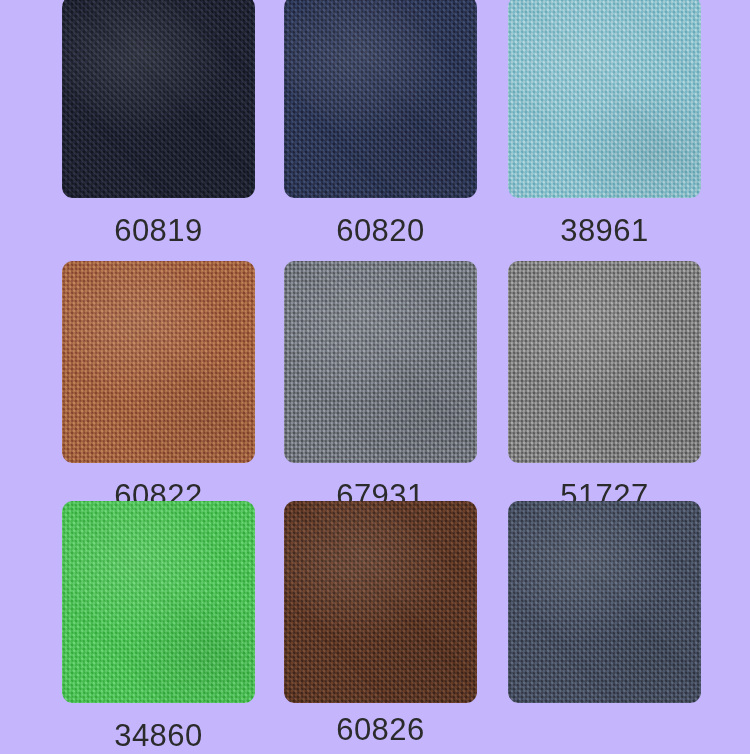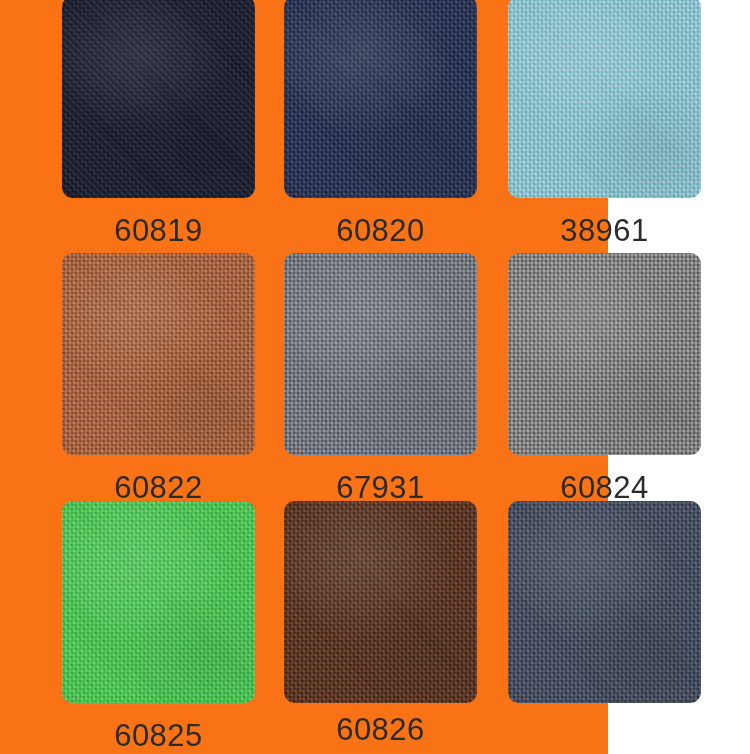--- a/index.html
+++ b/index.html
@@ -10,38 +10,38 @@
   }
   body {
     width: 750px;
     height: 754px;
     overflow: hidden;
     font-family: "Liberation Sans", "DejaVu Sans", sans-serif;
   }
 
   .swatch-grid {
     position: relative;
-    width: 608px;
+    width: 750px;
     height: 754px;
-    background: #f97316;
+    background: #c4b5fd;
   }
 
   .swatch-cell {
     position: absolute;
     width: 193px;
   }
 
   
   .col-0 { left: 62px; }
   .col-1 { left: 284px; }
   .col-2 { left: 508px; }
 
   
   .row-0 { top: -4px; }
-  .row-1 { top: 253px; }
+  .row-1 { top: 261px; }
   .row-2 { top: 501px; }
 
   .swatch-chip {
     position: relative;
     width: 193px;
     height: 202px;
     border-radius: 11px;
     overflow: hidden;
     background-color: #808080;
   }
@@ -123,26 +123,26 @@
     <div class="swatch-label" style="color: rgb(43, 43, 43);">60822</div>
   </div>
 
   <div class="swatch-cell col-1 row-1">
     <div class="swatch-chip" aria-label="slate gray 60823" style="background-color: rgb(113, 118, 126);"></div>
     <div class="swatch-label" style="color: rgb(43, 43, 43);">67931</div>
   </div>
 
   <div class="swatch-cell col-2 row-1">
     <div class="swatch-chip" aria-label="golden yellow 60824"></div>
-    <div class="swatch-label" style="color: rgb(43, 43, 43);">60824</div>
+    <div class="swatch-label" style="color: rgb(43, 43, 43);">51727</div>
   </div>
 
   <div class="swatch-cell col-0 row-2">
     <div class="swatch-chip" aria-label="bright kelly green 60825" style="background-color: rgb(76, 196, 85);"></div>
-    <div class="swatch-label" style="color: rgb(43, 43, 43);">60825</div>
+    <div class="swatch-label" style="color: rgb(43, 43, 43);">34860</div>
   </div>
 
   <div class="swatch-cell col-1 row-2">
     <div class="swatch-chip" aria-label="dark chocolate brown 60826" style="background-color: rgb(90, 52, 34);"></div>
     <div class="swatch-label" style="color: rgb(43, 43, 43); margin-top: 11px;">60826</div>
   </div>
 
   <div class="swatch-cell col-2 row-2">
     <div class="swatch-chip" aria-label="charcoal blue gray 60827" style="background-color: rgb(67, 76, 94);"></div>
   </div>

